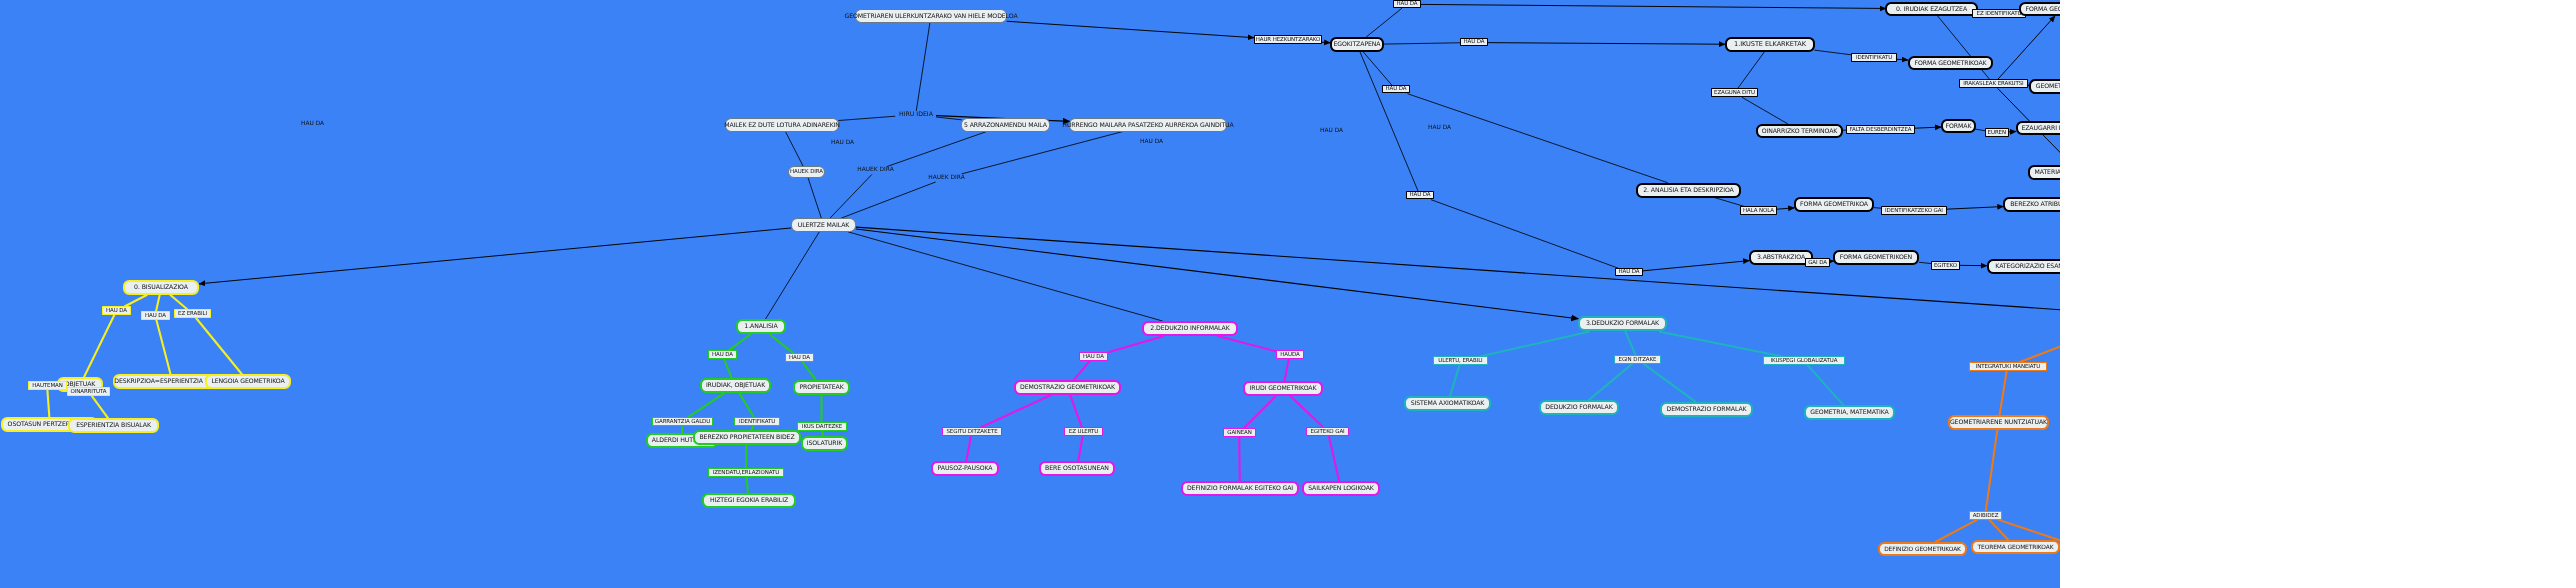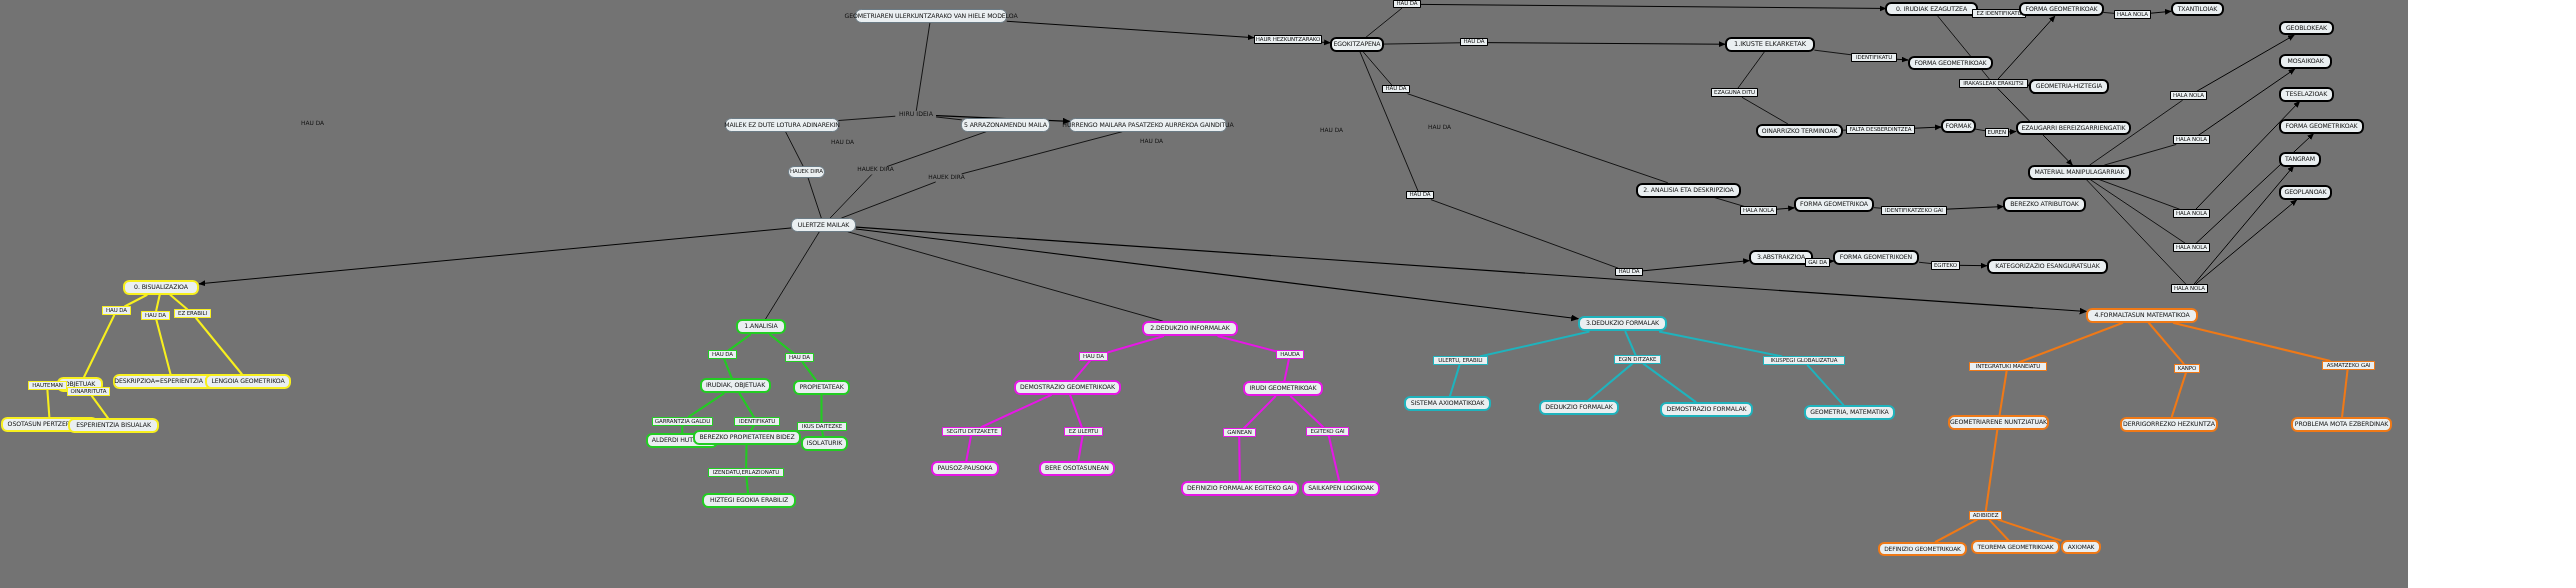--- a/index.html
+++ b/index.html
@@ -1,17 +1,17 @@
 <!DOCTYPE html>
 <html style="font-size:11px"><head>
 <meta charset="utf-8">
 <style>
   html,body{margin:0;padding:0;background:#ffffff;}
   body{font-family:"DejaVu Sans","Liberation Sans",sans-serif;}
-  #canvas{position:relative;width:2408px;height:589px;background:#737373;overflow:hidden;}
+  #canvas{position:relative;width:2060px;height:589px;background:#3b82f6;overflow:hidden;}
   svg#edges{position:absolute;left:0;top:0;width:2576px;height:589px;pointer-events:none;}
 
   
   .node{
     position:absolute;
     box-sizing:border-box;
     background:#eaeff1;
     border-radius:6.2px;
     display:flex;align-items:center;justify-content:center;
     text-align:center;

